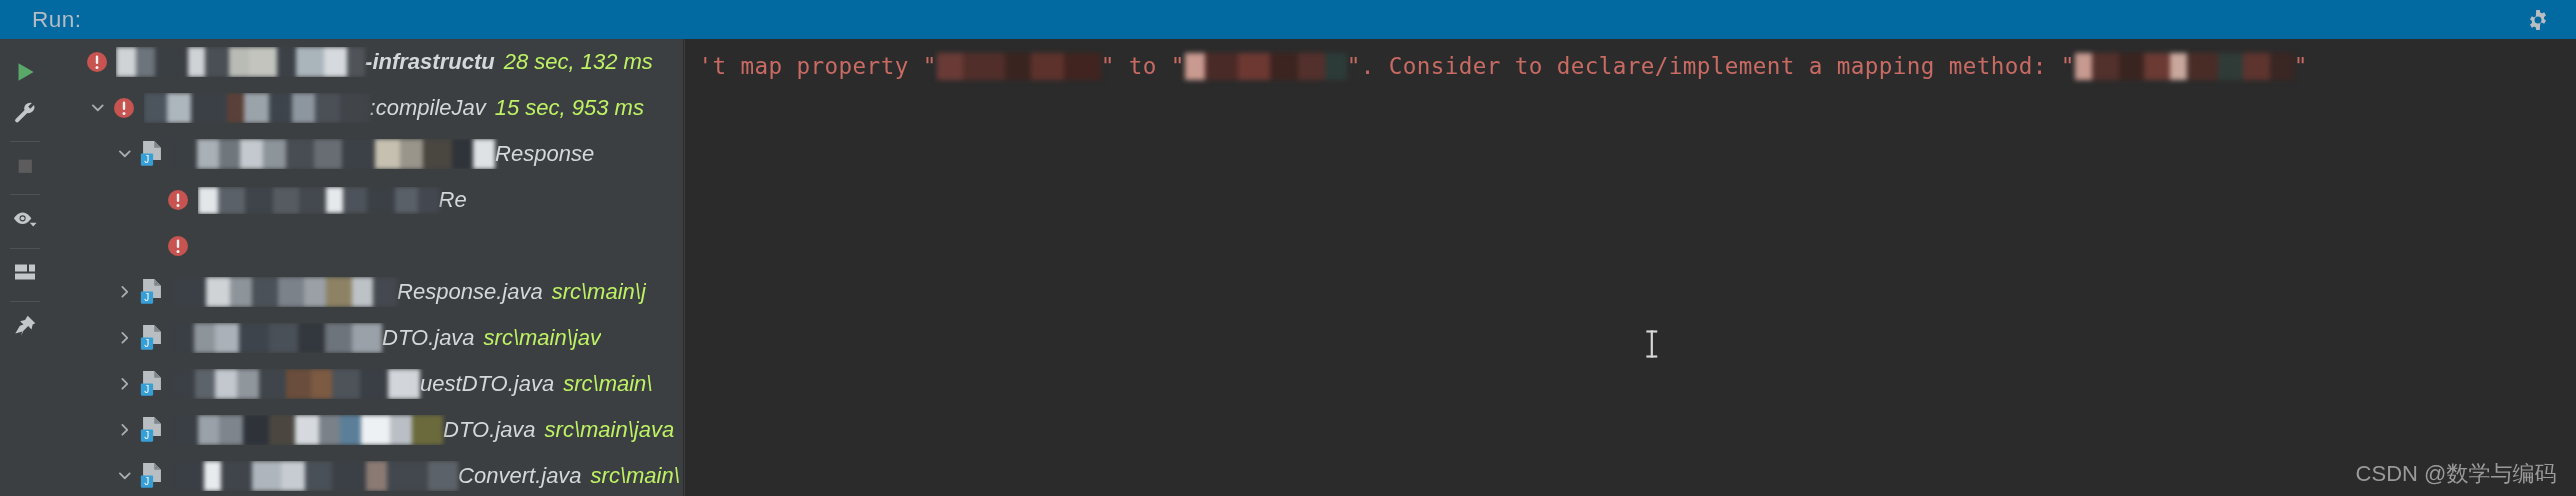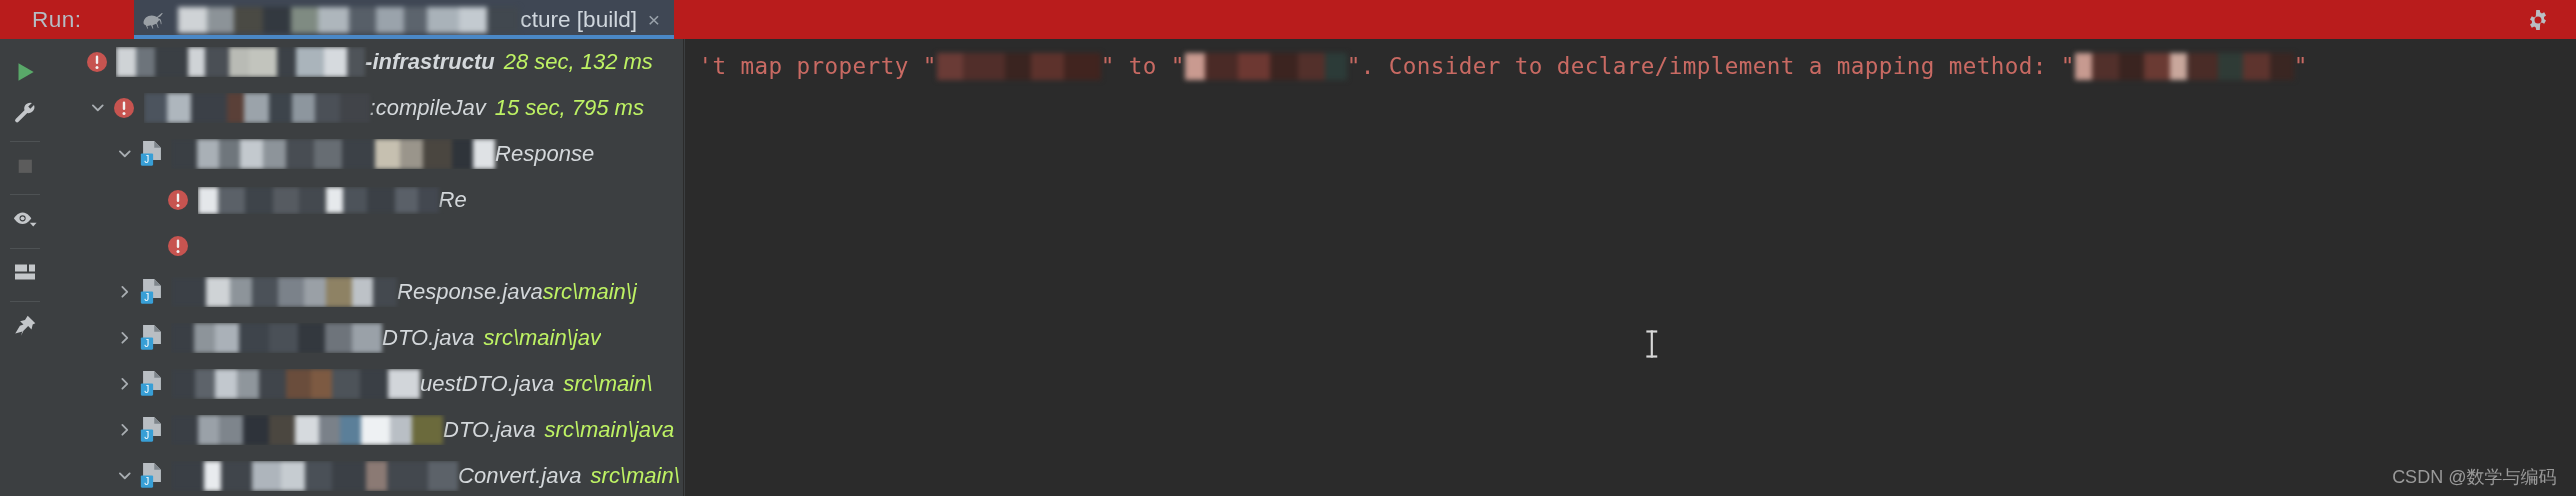--- a/index.html
+++ b/index.html
@@ -6,21 +6,21 @@
   html, body {
     width: 2576px; height: 496px;
     background: #3c3f41;
     font-family: "Liberation Sans", sans-serif;
     overflow: hidden;
   }
 
   
   #tabbar {
     position: absolute; left: 0; top: 0; width: 2576px; height: 39px;
-    background: #b91c1c;
+    background: #0369a1;
     display: flex; align-items: center;
   }
   #run-label {
     color: #b5bcc4; font-size: 22.6px; margin-left: 32px; letter-spacing: 0.4px;
     white-space: nowrap;
   }
   #tab {
     position: relative;
     margin-left: 53px; height: 39px;
     display: flex; align-items: center;
@@ -151,41 +151,29 @@
       #6a3a33 69px 95px,#c9a79c 95px 112px,#46282300 112px 113px,#4a2c27 113px 143px,
       #2f3b36 143px 168px,#5e342e 168px 195px,#3a2622 195px 219px); }
 
   #caret {
     position: absolute; left: 960px; top: 290px; width: 13.6px; height: 30px;
   }
 
   
   #watermark {
     position: absolute; right: 19.6px; bottom: 7.5px;
-    color: #9a9a9a; font-size: 18px; white-space: nowrap;
+    color: #9a9a9a; font-size: 22px; white-space: nowrap;
   }
 </style>
 </head>
 <body>
 
 <div id="tabbar">
   <span id="run-label">Run:</span>
 
-  <div id="tab">
-    <svg class="gradle-icon" viewBox="0 0 44 32">
-      <path d="M6 20c0-6 5-10 11-10 3 0 5 1 7 2l6-5c1-1 2 0 1 1l-4 5c2 2 3 5 3 8 0 1-1 1-1 0 0-2-1-4-2-5l-3 4 2 6c0 1-1 1-1 0l-2-5-5 2 1 4c0 1-1 1-1 0l-2-4-5 1 1 3c0 1-1 1-1 0l-2-4c-2-1-3-2-3-3z" fill="#9aa0a6"></path>
-      <circle cx="27" cy="13" r="1.4" fill="#3c4450"></circle>
-    </svg>
-    <span id="tab-title">
-      <span class="redacted rd-tab"></span>
-        <span>cture [build]</span>
-    </span>
-    <span id="tab-close">×</span>
-    <div class="tab-underline"></div>
-  </div>
 
   <svg id="settings-gear" viewBox="0 0 24 24">
     <path fill="#b9bec3" d="M12 8.5A3.5 3.5 0 1 0 12 15.5 3.5 3.5 0 1 0 12 8.5zM10.2 2h3.6l.4 2.6c.6.2 1.1.5 1.6.8l2.4-1.1 1.8 3.1-2 1.7c.1.3.1.6.1.9s0 .6-.1.9l2 1.7-1.8 3.1-2.4-1.1c-.5.3-1 .6-1.6.8L13.8 22h-3.6l-.4-2.6c-.6-.2-1.1-.5-1.6-.8l-2.4 1.1-1.8-3.1 2-1.7c-.1-.3-.1-.6-.1-.9s0-.6.1-.9l-2-1.7 1.8-3.1 2.4 1.1c.5-.3 1-.6 1.6-.8L10.2 2z"></path>
   </svg>
 </div>
 
 <div id="body">
 
   <div id="vtoolbar">
     <div class="vt-btn">
@@ -249,21 +237,21 @@
           <path fill="none" stroke="#a9aeb2" stroke-width="2.2" stroke-linecap="round" stroke-linejoin="round" d="M6 9l6 6 6-6"></path>
         </svg>
         <svg viewBox="0 0 24 24" class="err-icon">
           <circle cx="12" cy="12" r="10" fill="#c75450"></circle>
           <rect x="10.8" y="5.6" width="2.4" height="8.4" rx="1.2" fill="#f2f2f2"></rect>
           <circle cx="12" cy="17.4" r="1.5" fill="#f2f2f2"></circle>
         </svg>
         <span class="row-text">
           <span class="rd rd-b"></span>
           <span>:compileJav</span>
-          <span class="dim" style="margin-left: 9px;">15 sec, 795 ms</span>
+          <span class="dim" style="margin-left: 9px;">15 sec, 953 ms</span>
         </span>
       </div>
       <div class="row" id="row-request-java">
         <span style="flex: 0 0 auto; width: 65px;"></span>
         <svg viewBox="0 0 24 24" class="twisty">
           <path fill="none" stroke="#a9aeb2" stroke-width="2.2" stroke-linecap="round" stroke-linejoin="round" d="M6 9l6 6 6-6"></path>
         </svg>
         <svg viewBox="0 0 22 26" class="java-icon" style="font-size:29px">
           <path d="M3 1h10l6 6v11H3z" fill="#b9bec3"></path>
           <path d="M13 1l6 6h-6z" fill="#7f868c"></path>
@@ -305,21 +293,21 @@
         </svg>
         <svg viewBox="0 0 22 26" class="java-icon" style="font-size:29px">
           <path d="M3 1h10l6 6v11H3z" fill="#b9bec3"></path>
           <path d="M13 1l6 6h-6z" fill="#7f868c"></path>
           <rect x="1" y="12" width="11" height="11" rx="1" fill="#389fd6"></rect>
           <text x="6.2" y="21" font-size="9" text-anchor="middle" fill="#ffffff" font-family="Liberation Sans, sans-serif">J</text>
         </svg>
         <span class="row-text">
           <span class="rd rd-e"></span>
           <span>Response.java</span>
-          <span class="dim" style="">src\main\j</span>
+          <span class="dim" style="margin-left: 9px;">src\main\j</span>
         </span>
       </div>
       <div class="row" id="row-dto-java-1">
         <span style="flex: 0 0 auto; width: 65px;"></span>
         <svg viewBox="0 0 24 24" class="twisty">
           <path fill="none" stroke="#a9aeb2" stroke-width="2.2" stroke-linecap="round" stroke-linejoin="round" d="M9 6l6 6-6 6"></path>
         </svg>
         <svg viewBox="0 0 22 26" class="java-icon" style="font-size:29px">
           <path d="M3 1h10l6 6v11H3z" fill="#b9bec3"></path>
           <path d="M13 1l6 6h-6z" fill="#7f868c"></path>

